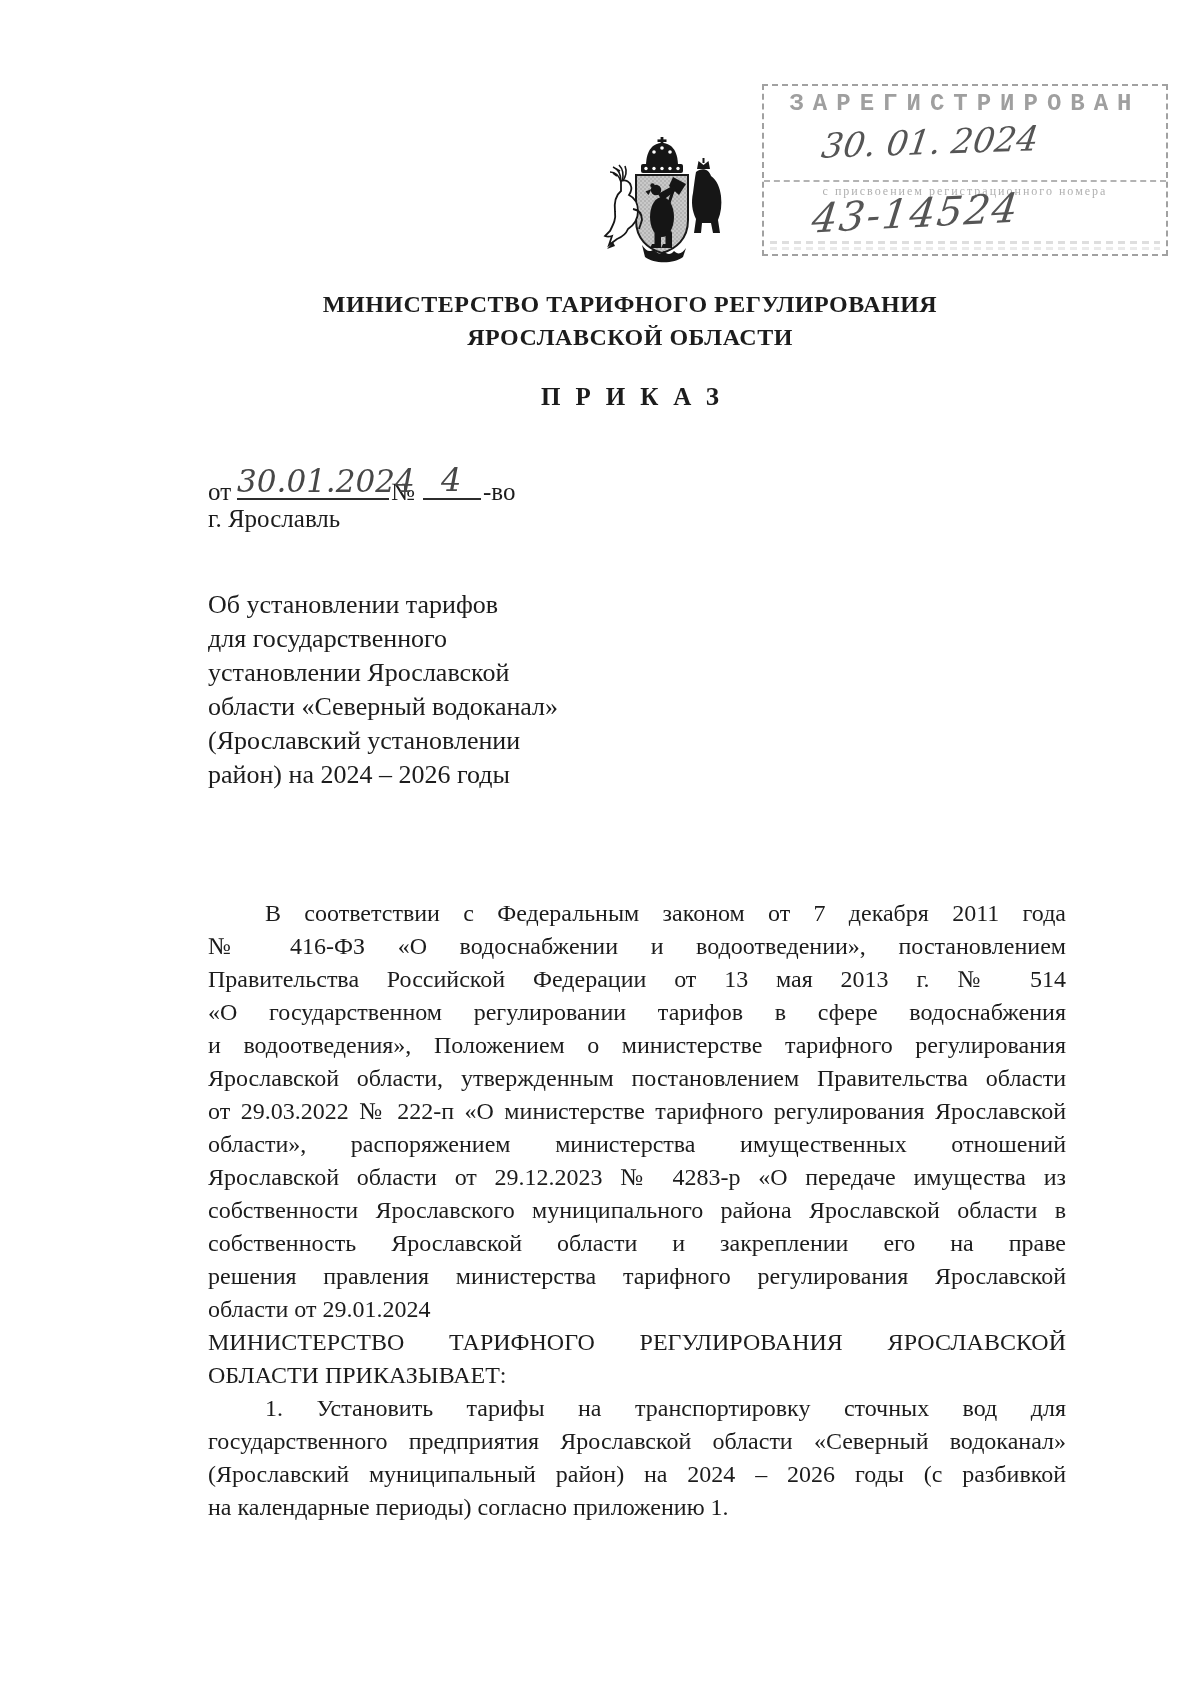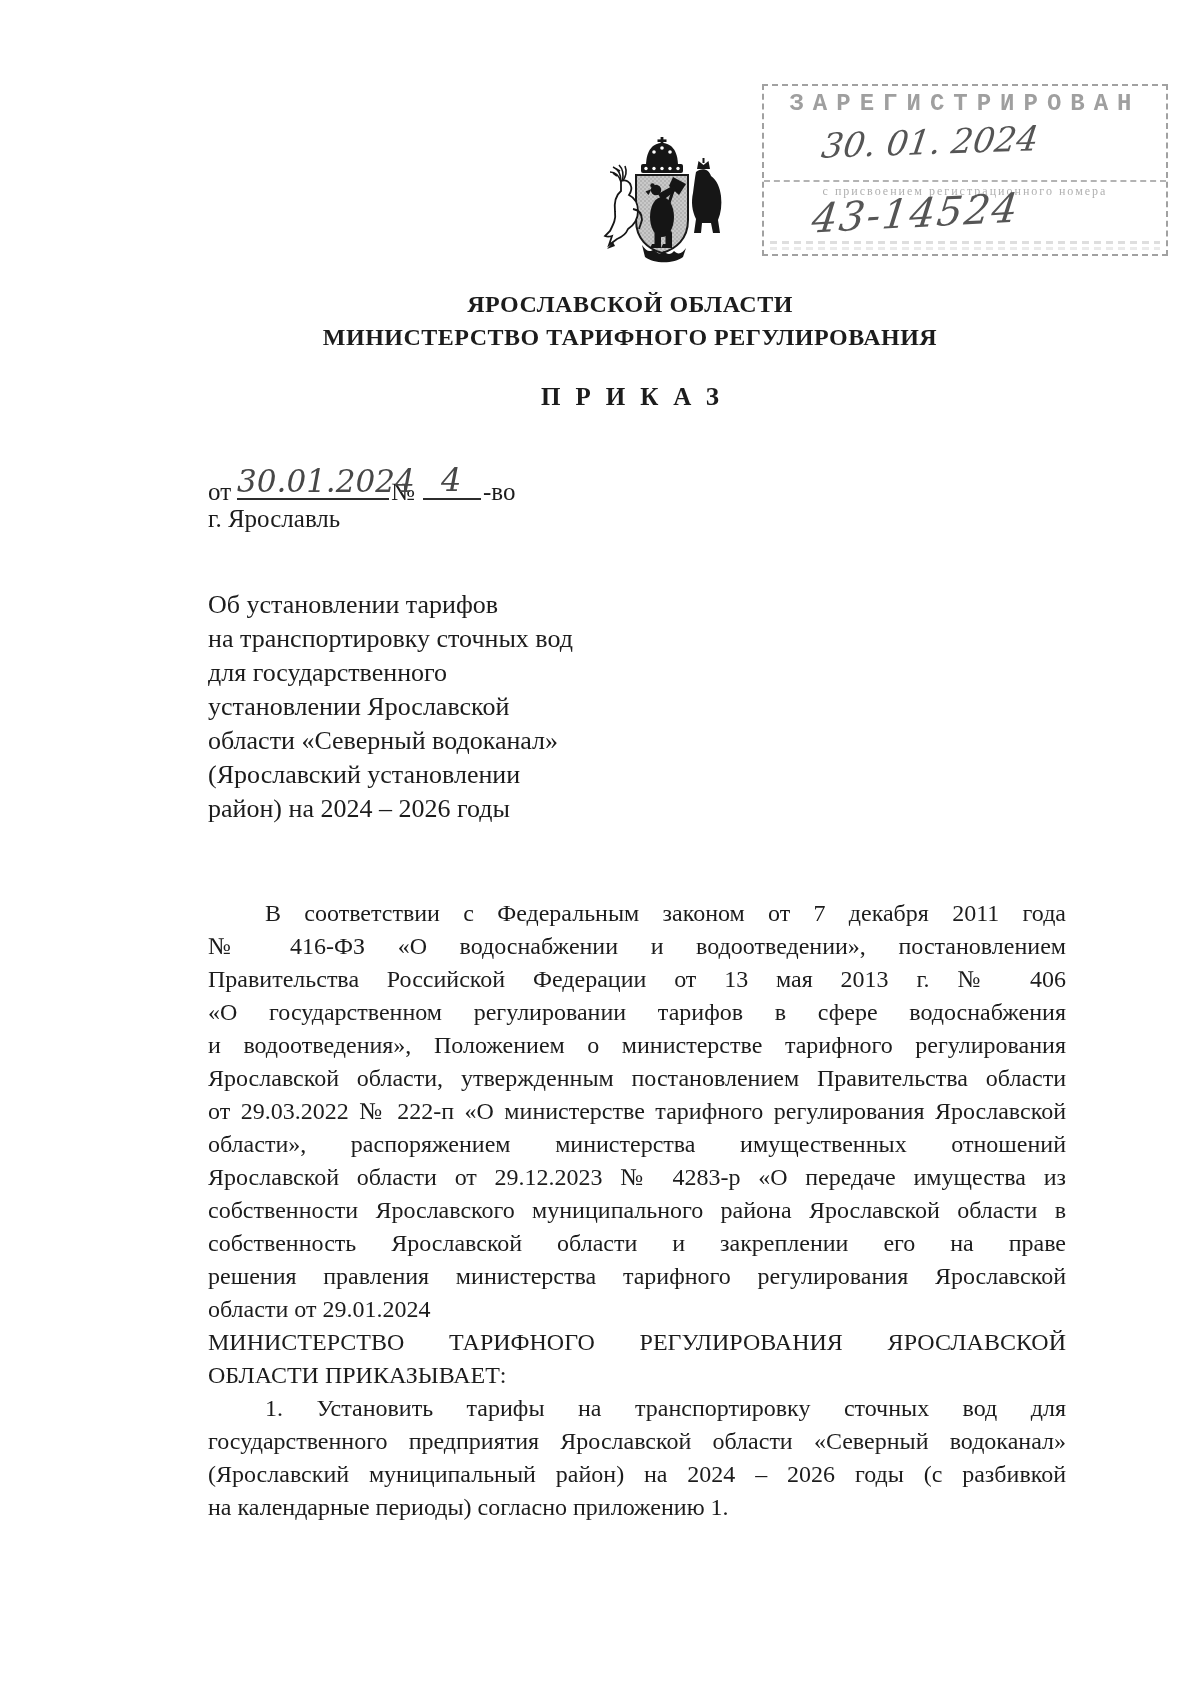--- a/index.html
+++ b/index.html
@@ -131,45 +131,44 @@
     <g fill="#161616">
       <rect x="106.5" y="22" width="2" height="5"></rect>
       <path d="M101 33 h13 l-1.5 -8 -5 4 -5 -4 z"></path>
       <path d="M100 36 c6 -5 13 -3 15 4 c6 4 9 12 10 20 c1 9 0 17 -3 24 l2 13 h-7 l-2 -10 h-9 l-1 10 h-7 l2 -14 c-4 -8 -5 -17 -3 -26 c1 -8 2 -16 3 -21 z"></path>
     </g>
 
     <path d="M46 109 c4 6 8 8 12 4 c3 5 7 6 10 2 c3 4 7 4 10 0 c4 4 8 3 12 -3 l-3 9 c-9 7 -29 7 -38 0 z" fill="#161616"></path>
   </svg>
 
   <div class="ministry">
+    <div>МИНИСТЕРСТВО ТАРИФНОГО РЕГУЛИРОВАНИЯ</div>
     <div>ЯРОСЛАВСКОЙ ОБЛАСТИ</div>
-    <div>МИНИСТЕРСТВО ТАРИФНОГО РЕГУЛИРОВАНИЯ</div>
   </div>
 
   <div class="doc-type">ПРИКАЗ</div>
 
   <div class="date-line">
     <span class="lbl">от</span><span class="blank b-date"><span class="hand">30.01.2024</span></span><span class="lbl">№</span><span class="blank b-num"><span class="hand">4</span></span><span class="lbl">-во</span>
   </div>
   <div class="city">г. Ярославль</div>
 
   <div class="subject">
       <div>Об установлении тарифов</div>
-      <div>на транспортировку сточных вод</div>
       <div>для государственного</div>
       <div>установлении Ярославской</div>
       <div>области «Северный водоканал»</div>
       <div>(Ярославский установлении</div>
       <div>район) на 2024 – 2026 годы</div>
     </div>
 
   <div class="body-text">
       <div class="body-line just indent">В соответствии с Федеральным законом от 7 декабря 2011 года</div>
       <div class="body-line just">№ 416-ФЗ «О водоснабжении и водоотведении», постановлением</div>
-      <div class="body-line just">Правительства Российской Федерации от 13 мая 2013 г. № 406</div>
+      <div class="body-line just">Правительства Российской Федерации от 13 мая 2013 г. № 514</div>
       <div class="body-line just">«О государственном регулировании тарифов в сфере водоснабжения</div>
       <div class="body-line just">и водоотведения», Положением о министерстве тарифного регулирования</div>
       <div class="body-line just">Ярославской области, утвержденным постановлением Правительства области</div>
       <div class="body-line just">от 29.03.2022 № 222-п «О министерстве тарифного регулирования Ярославской</div>
       <div class="body-line just">области», распоряжением министерства имущественных отношений</div>
       <div class="body-line just">Ярославской области от 29.12.2023 № 4283-р «О передаче имущества из</div>
       <div class="body-line just">собственности Ярославского муниципального района Ярославской области в</div>
       <div class="body-line just">собственность Ярославской области и закреплении его на праве</div>
       <div class="body-line just">решения правления министерства тарифного регулирования Ярославской</div>
       <div class="body-line">области от 29.01.2024</div>

